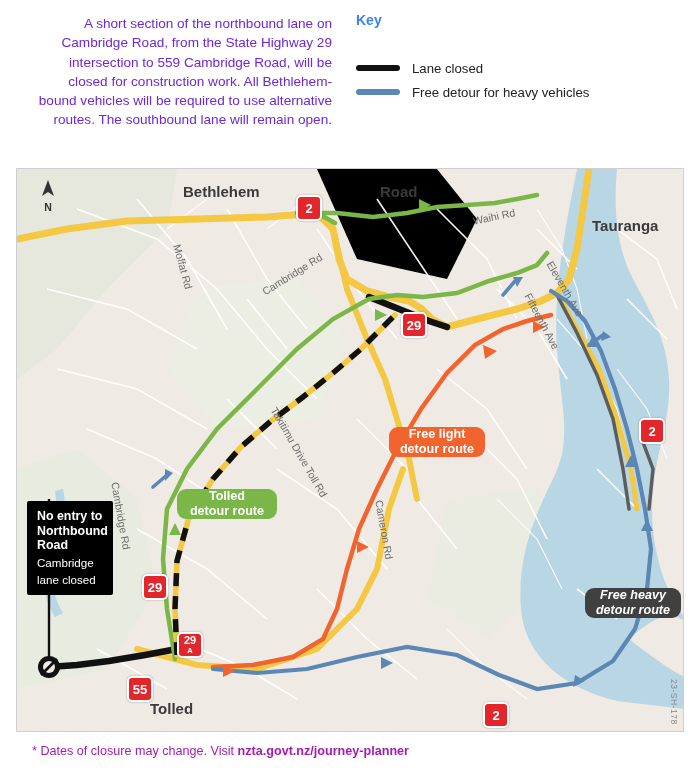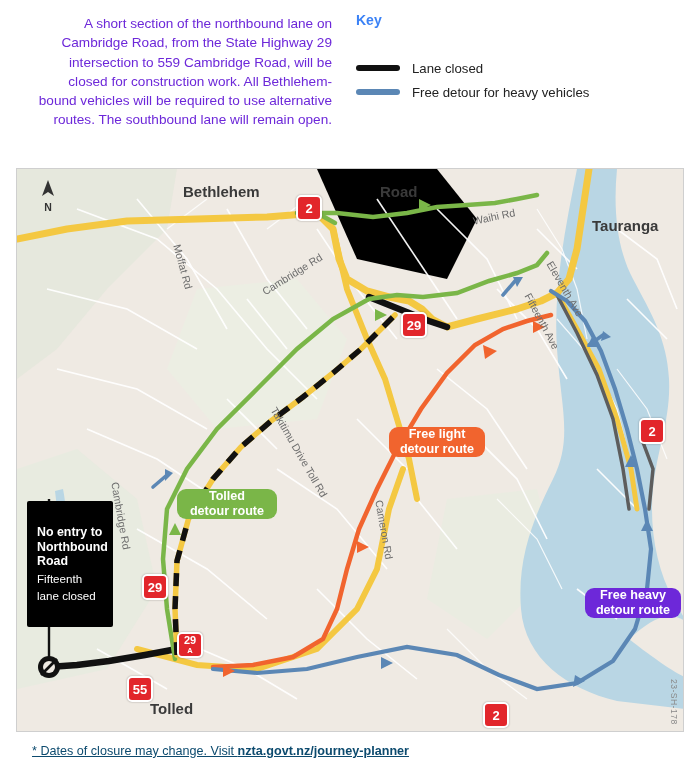--- a/index.html
+++ b/index.html
@@ -41,23 +41,23 @@
   .map-svg { position: absolute; left: 0; top: 0; }
 
   
   .chip {
     position: absolute; color: #fff; font-weight: bold; font-size: 12.6px;
     text-align: center; line-height: 1.18; border-radius: 9px; padding: 0 10px;
     z-index: 25;
   }
   .chip.green { background: #7ab648; }
   .chip.orange { background: #f1642e; }
-  .chip.blue { background: #6d28d9; }
+  .chip.blue { background: #404040; font-style: italic; }
   .chip.black {
-    background: #000; border-radius: 2px; text-align: left; padding: 24px 10px;
+    background: #000; border-radius: 2px; text-align: left; padding: 8px 10px;
     font-size: 12.4px; width: 86px;
   }
   .chip.black .sub { font-weight: normal; font-size: 11.6px; line-height: 1.2; margin-top: 3px; }
 
   .shield {
     position: absolute; width: 26px; height: 26px; border-radius: 5px;
     background: #e2262b; border: 2px solid #fff; color: #fff; font-weight: bold;
     font-size: 13px; display: flex; align-items: center; justify-content: center;
     z-index: 26; box-shadow: 0 0 2px rgba(0,0,0,.35);
   }
@@ -80,21 +80,21 @@
 
   .credit {
     position: absolute; right: 4px; bottom: 6px;
     font-size: 8.5px; color: #8a8a8a; z-index: 26;
     writing-mode: vertical-rl; letter-spacing: .5px;
   }
 
   
   .footer {
     position: absolute; left: 32px; top: 744px; width: 640px;
-    font-size: 12.6px; color: #0c4a6e; text-decoration: underline;
+    font-size: 12.6px; color: #a21caf;
   }
   .footer b { font-weight: bold; }
 </style>
 </head>
 <body>
 
 <div id="page">
 
   <div class="header">
     <div class="intro">A short section of the northbound lane on Cambridge Road, from the State Highway 29 intersection to 559 Cambridge Road, will be closed for construction work. All Bethlehem-bound vehicles will be required to use alternative routes. The southbound lane will remain open.</div>
@@ -305,21 +305,21 @@
     </div>
     <div class="chip blue" style="left:568px; top:419px; width:96px;">
       <div>Free heavy</div>
       <div>detour route</div>
     </div>
 
     <div class="chip black" style="left:10px; top:332px;">
       <div>No entry to</div>
       <div>Northbound</div>
       <div>Road</div>
-      <div class="sub">Fifteenth</div>
+      <div class="sub">Cambridge</div>
       <div class="sub">lane closed</div>
     </div>
 
     <div class="credit">23-SH-178</div>
   </div>
 
   <div class="footer">
     <span>* Dates of closure may change. Visit </span><b>nzta.govt.nz/journey-planner</b>
   </div>
 

